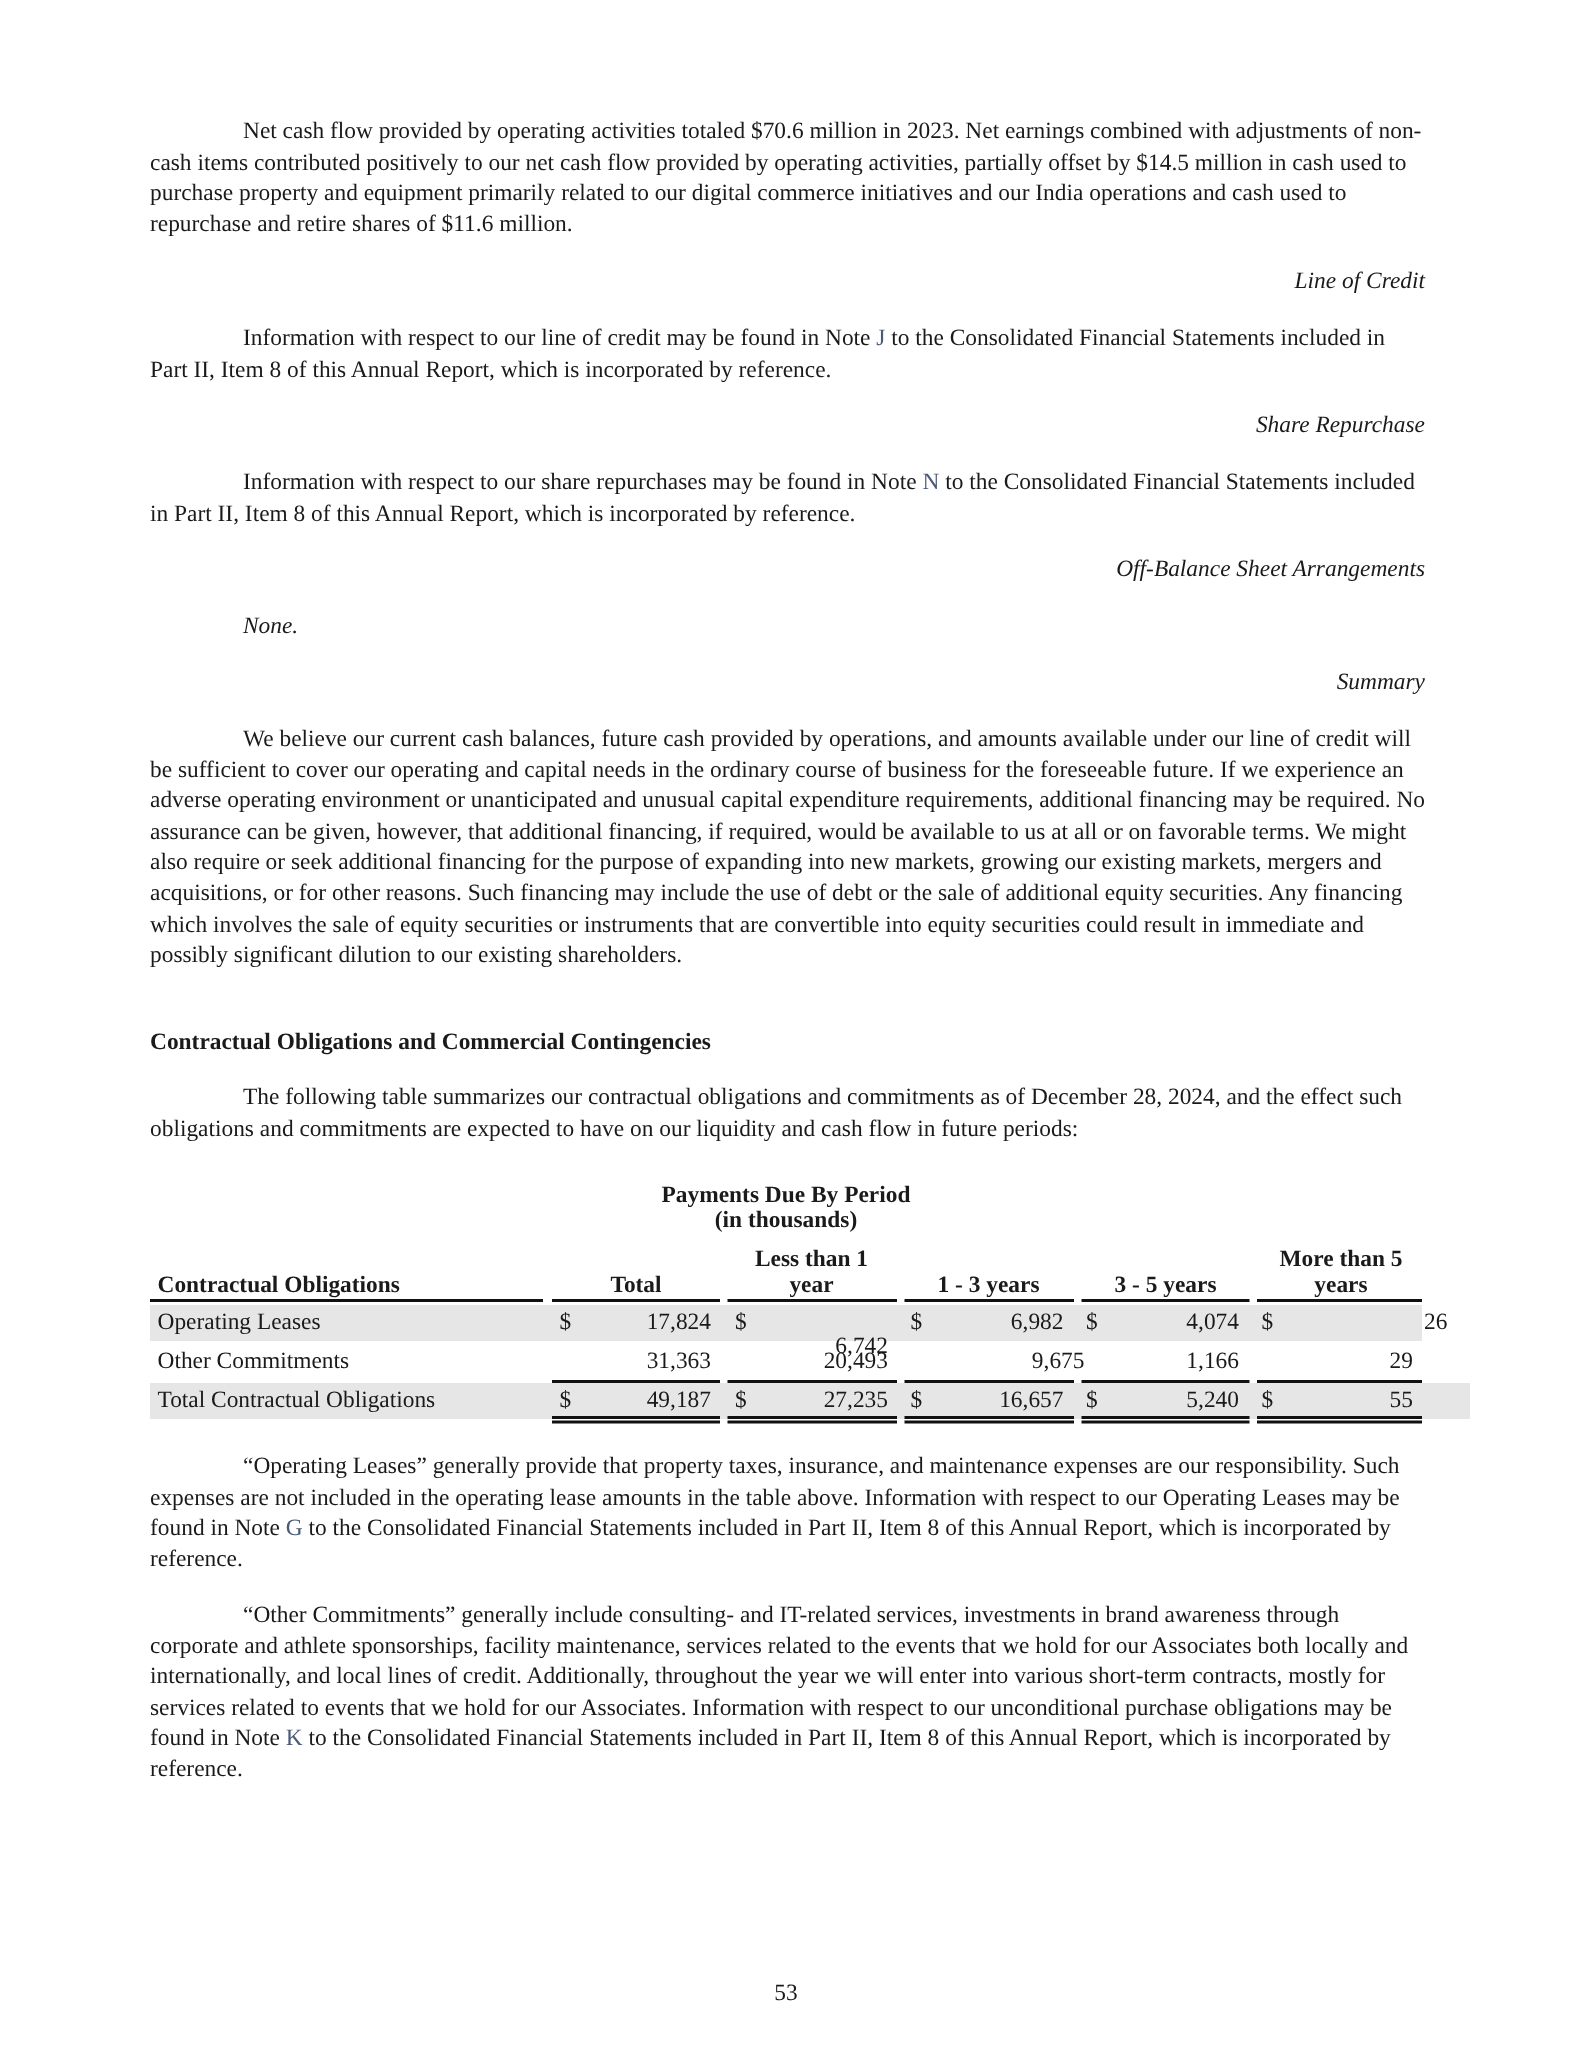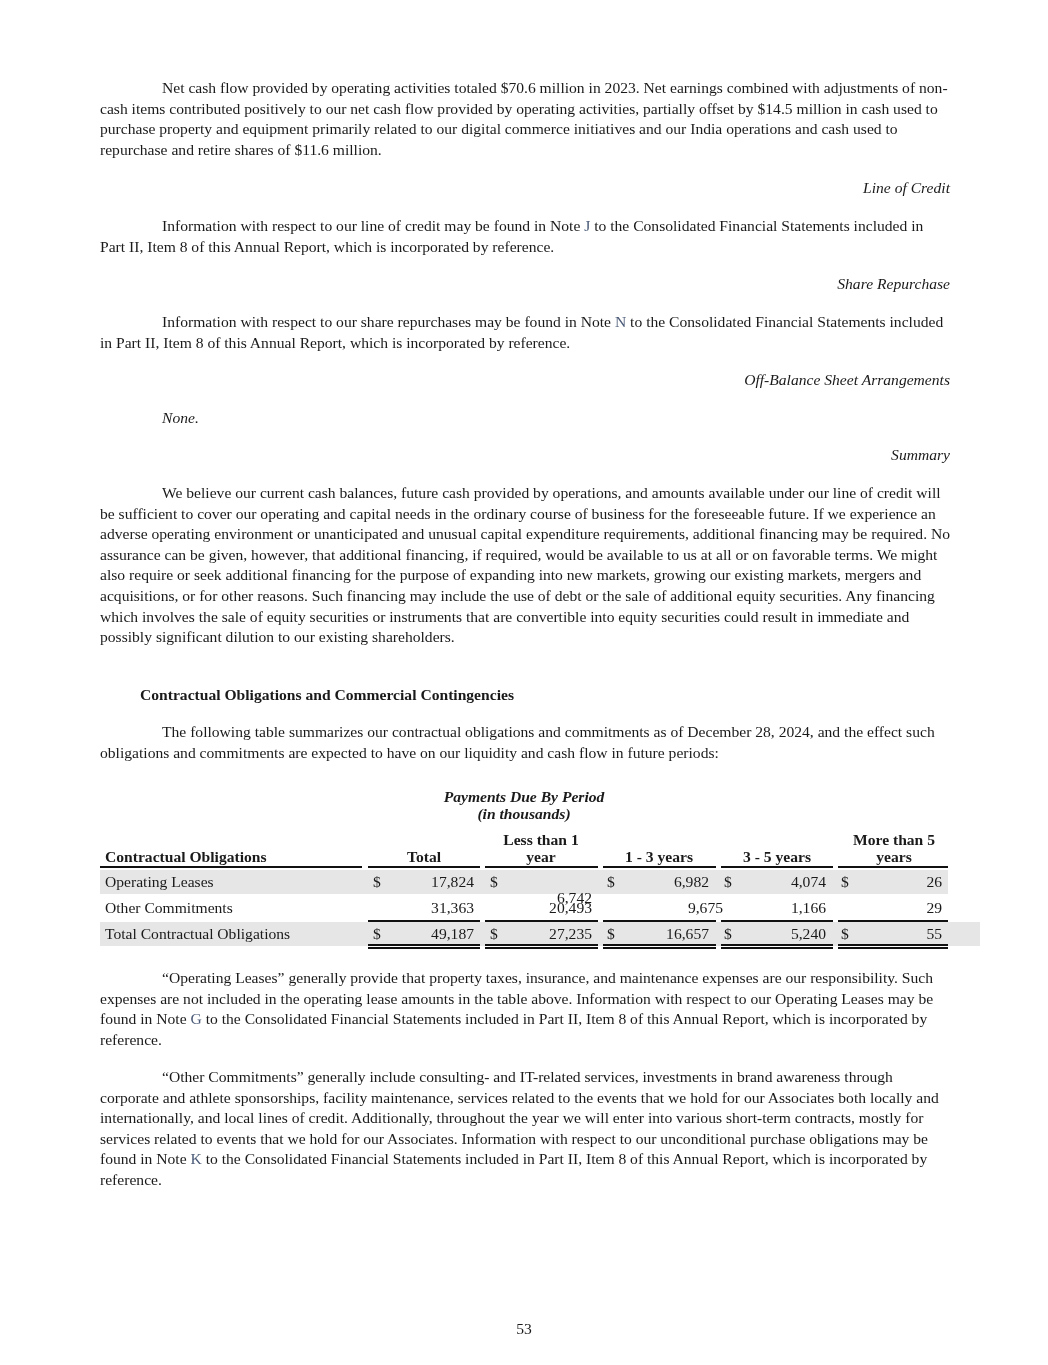--- a/index.html
+++ b/index.html
@@ -10,21 +10,21 @@
   }
   p { margin: 0; }
   .para { text-indent: 62px; }
   .sub { font-style: italic; text-align: right; }
   .bold { font-weight: bold; }
   .note-ref { color: #4a5a78; }
   .blk { position: absolute; left: 100px; width: 850px; }
 
   
   .tbl { position: absolute; left: 100px; top: 788px; width: 850px; }
-  .tbl .period { position: absolute; left: 324px; width: 200px; text-align: center; font-weight: bold; line-height: 17px; font-style: italic; }
+  .tbl .period { position: absolute; left: 324px; width: 200px; text-align: center; font-weight: bold; line-height: 17px; }
   .col { position: absolute; font-weight: bold; text-align: center; line-height: 17px; }
   .hdrline { position: absolute; top: 78px; height: 2px; background: #111; }
   .row { position: absolute; left: 0; width: 848px; height: 24px; }
   .row.shade { background: #e6e6e6; }
   .cell { position: absolute; top: 2px; line-height: 20px; font-family: Liberation Serif, serif; }
   .lbl { left: 5px; }
   .num { text-align: right; }
   .rule { position: absolute; height: 1.5px; background: #111; }
   .dbl { position: absolute; height: 5px; border-top: 2px solid #111; border-bottom: 2px solid #111; box-sizing: border-box; }
   .pgnum { position: absolute; top: 1319px; left: 0; width: 1048px; text-align: center; font-family: Liberation Serif, serif; }
@@ -41,21 +41,21 @@
 
   <p class="blk sub" style="top:274px;">Share Repurchase</p>
   <p class="blk para" style="top:312px;"><span>Information with respect to our share repurchases may be found in Note </span><span class="note-ref">N</span><span> to the Consolidated Financial Statements included in Part II, Item 8 of this Annual Report, which is incorporated by reference.</span></p>
 
   <p class="blk sub" style="top:370px;">Off-Balance Sheet Arrangements</p>
   <p class="blk para" style="top:408px;font-style:italic;">None.</p>
 
   <p class="blk sub" style="top:445px;">Summary</p>
   <p class="blk para" style="top:483px;">We believe our current cash balances, future cash provided by operations, and amounts available under our line of credit will be sufficient to cover our operating and capital needs in the ordinary course of business for the foreseeable future. If we experience an adverse operating environment or unanticipated and unusual capital expenditure requirements, additional financing may be required. No assurance can be given, however, that additional financing, if required, would be available to us at all or on favorable terms. We might also require or seek additional financing for the purpose of expanding into new markets, growing our existing markets, mergers and acquisitions, or for other reasons. Such financing may include the use of debt or the sale of additional equity securities. Any financing which involves the sale of equity securities or instruments that are convertible into equity securities could result in immediate and possibly significant dilution to our existing shareholders.</p>
 
-  <p class="blk bold" style="top:685px;margin-left:40px;">Contractual Obligations and Commercial Contingencies</p>
+  <p class="blk bold" style="top:685px;">Contractual Obligations and Commercial Contingencies</p>
   <p class="blk para" style="top:722px;">The following table summarizes our contractual obligations and commitments as of December 28, 2024, and the effect such obligations and commitments are expected to have on our liquidity and cash flow in future periods:</p>
 
   <div class="tbl">
     <div class="period" style="top:0px;">Payments Due By Period</div>
     <div class="period" style="top:17px;">(in thousands)</div>
 
     <div class="col" style="left:5px; top:60px; text-align:left;">Contractual Obligations</div>
     <div class="col" style="left:268px; width:112px; top:60px;">Total</div>
     <div class="col" style="left:385px; width:112px; top:43px;">Less than 1</div>
     <div class="col" style="left:385px; width:112px; top:60px;">year</div>
@@ -75,21 +75,21 @@
       <span class="cell lbl">Operating Leases</span>
       <span class="cell" style="left:273px;">$</span>
       <span class="cell num" style="left:290px; width:84px;">17,824</span>
       <span class="cell" style="left:390px;">$</span>
       <span class="cell num" style="left:405px; width:87px;margin-top:16px;">6,742</span>
       <span class="cell" style="left:507px;">$</span>
       <span class="cell num" style="left:522px; width:87px;">6,982</span>
       <span class="cell" style="left:624px;">$</span>
       <span class="cell num" style="left:640px; width:86px;">4,074</span>
       <span class="cell" style="left:741px;">$</span>
-      <span class="cell num" style="left:756px; width:86px;">26</span>
+      <span class="cell num" style="left:779px; width:86px;">26</span>
     </div>
 
     <div class="row" style="top:108px;">
       <span class="cell lbl">Other Commitments</span>
       <span class="cell num" style="left:290px; width:84px;">31,363</span>
       <span class="cell num" style="left:405px; width:87px;">20,493</span>
       <span class="cell num" style="left:536px; width:87px;">9,675</span>
       <span class="cell num" style="left:640px; width:86px;">1,166</span>
       <span class="cell num" style="left:756px; width:86px;">29</span>
     </div>

